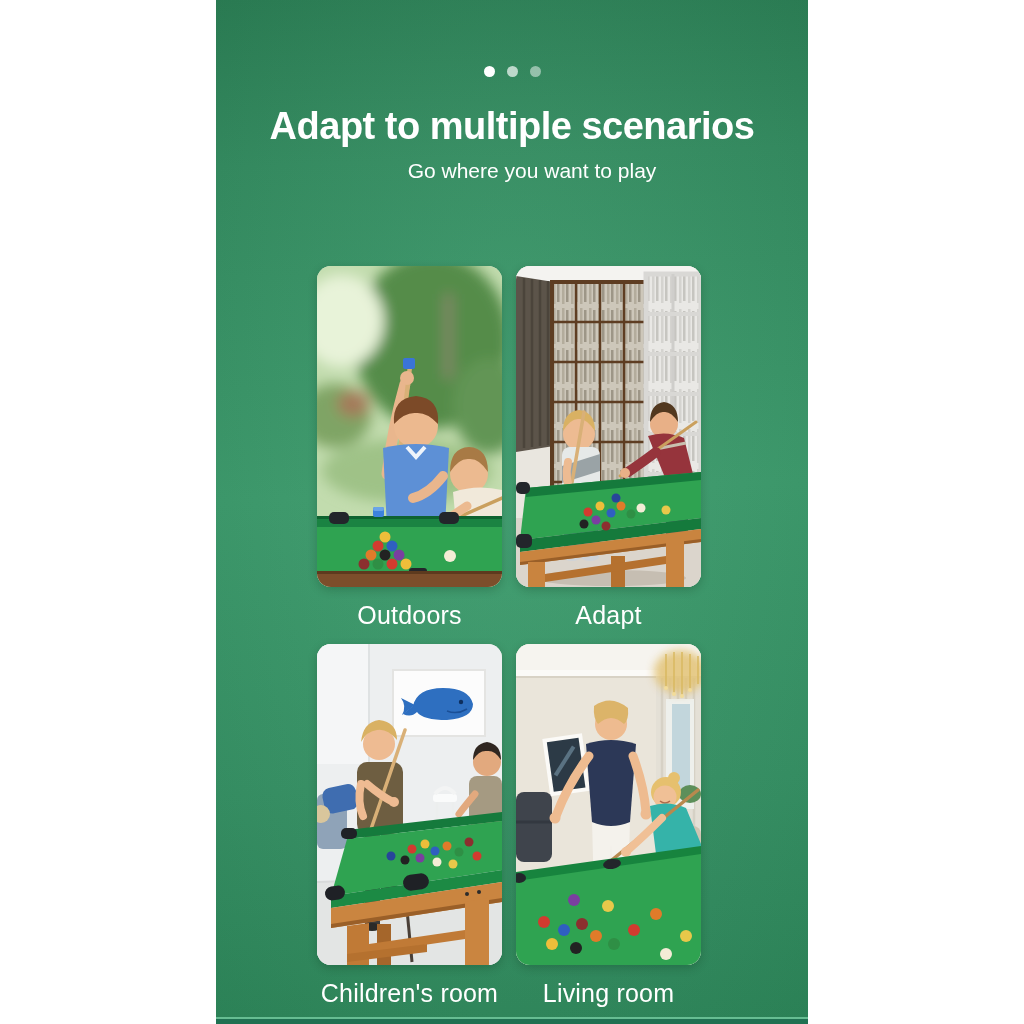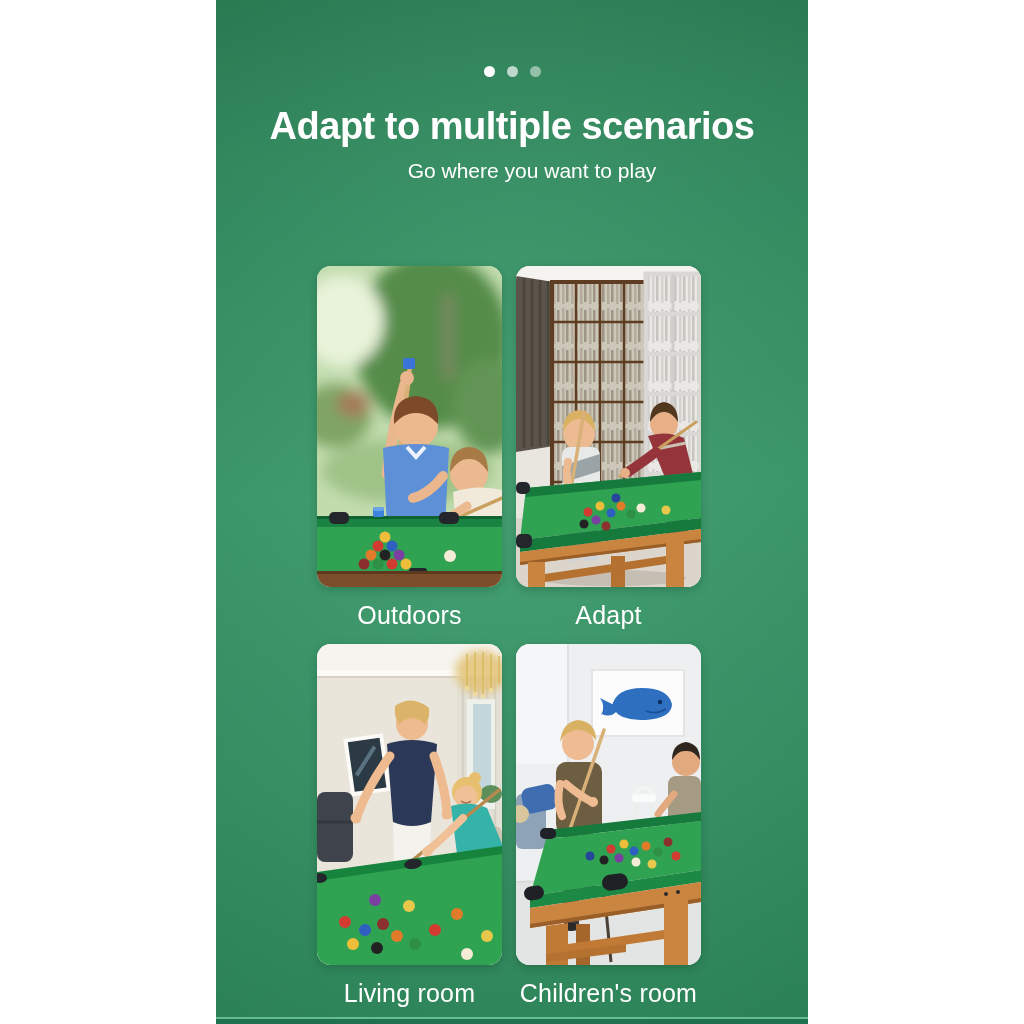--- a/index.html
+++ b/index.html
@@ -196,20 +196,106 @@
               <rect x="12" y="296" width="17" height="25" fill="#c9843f"></rect>
               <rect x="95" y="290" width="14" height="31" fill="#b5712f"></rect>
               <rect x="150" y="274" width="18" height="47" fill="#c9843f"></rect>
               <path d="M29,308 L150,290 L150,298 L29,316 Z" fill="#b5712f"></path>
             </g>
           </svg>
         </div>
         <figcaption class="caption">Adapt</figcaption>
       </figure>
 
+      <figure class="card" aria-label="Kids playing a wooden mini pool table in a children's room with a whale poster">
+        <div class="photo">
+          <svg width="185" height="321" viewBox="0 0 185 321" xmlns="http://www.w3.org/2000/svg">
+            <g>
+              <rect width="185" height="321" fill="#edeff0"></rect>
+              <rect x="0" y="0" width="52" height="120" fill="#f5f6f7"></rect>
+              <path d="M52,0 L52,122" stroke="#dfe2e3" stroke-width="2"></path>
+              <rect x="0" y="238" width="185" height="83" fill="#e3e5e4"></rect>
+              <path d="M0,238 L185,232" stroke="#d8dada" stroke-width="2"></path>
+              <g>
+                <rect x="76" y="26" width="92" height="66" fill="#fcfcfc" stroke="#e4e4e2" stroke-width="2"></rect>
+                <path d="M96,62 Q100,44 126,44 Q152,44 156,60 Q156,74 130,76 Q106,76 100,68 Q94,74 86,70 Q92,65 96,62 Z" fill="#2e6fc0"></path>
+                <path d="M84,54 L98,61 L85,71 Q90,62 84,54 Z" fill="#2e6fc0"></path>
+                <circle cx="144" cy="58" r="2.2" fill="#0e2f5e"></circle>
+                <path d="M130,67 Q140,71 150,65" stroke="#1a4f96" stroke-width="1.5" fill="none"></path>
+              </g>
+              <rect x="0" y="150" width="30" height="55" rx="6" fill="#8fa3b8"></rect>
+              <g transform="rotate(-12 22 154)">
+                  <rect x="6" y="142" width="34" height="26" rx="8" fill="#3f6db0"></rect>
+                </g>
+              <circle cx="4" cy="170" r="9" fill="#d9c69c"></circle>
+              <g>
+                <rect x="116" y="150" width="24" height="8" rx="3" fill="#fafbfb"></rect>
+                <path d="M120,158 L120,176 M136,158 L136,176" stroke="#eceeee" stroke-width="2.5"></path>
+                <path d="M118,150 Q128,138 138,150" stroke="#f3f4f4" stroke-width="4" fill="none"></path>
+              </g>
+            </g>
+            <g>
+              <rect x="48" y="190" width="15" height="90" fill="#3c3b39"></rect>
+              <ellipse cx="55" cy="283" rx="9" ry="4" fill="#2b2a28"></ellipse>
+              <rect x="64" y="190" width="16" height="55" fill="#3c3b39"></rect>
+              <circle cx="62" cy="100" r="16" fill="#eebb92"></circle>
+              <path d="M44,98 Q46,78 62,76 Q80,78 80,96 Q70,84 60,86 Q50,87 44,98 Z" fill="#d9b163"></path>
+              <rect x="40" y="118" width="46" height="72" rx="10" fill="#6e5e41"></rect>
+              <line x1="88" y1="86" x2="53" y2="188" stroke="#d9b077" stroke-width="3.5" stroke-linecap="round"></line>
+              <path d="M50,140 Q64,152 76,158" stroke="#eebb92" stroke-width="8" fill="none" stroke-linecap="round"></path>
+              <circle cx="77" cy="158" r="5" fill="#eebb92"></circle>
+              <path d="M44,140 Q40,158 46,172" stroke="#eebb92" stroke-width="8" fill="none" stroke-linecap="round"></path>
+            </g>
+            <g>
+              <circle cx="170" cy="118" r="14" fill="#e2a97e"></circle>
+              <path d="M156,116 Q156,100 170,98 Q184,100 184,116 Q178,106 170,107 Q162,106 156,116 Z" fill="#2f2620"></path>
+              <rect x="152" y="132" width="33" height="52" rx="8" fill="#a59a82"></rect>
+              <path d="M158,150 Q148,162 142,170" stroke="#e2a97e" stroke-width="7" fill="none" stroke-linecap="round"></path>
+            </g>
+            <g>
+              <line x1="88" y1="245" x2="95" y2="318" stroke="#4a4038" stroke-width="3"></line>
+              <path d="M30,186 L185,168 L185,177 L30,195 Z" fill="#157a3c"></path>
+              <path d="M30,195 L185,177 L185,226 L14,252 Z" fill="#2fa351"></path>
+              <path d="M14,252 L185,226 L185,238 L14,264 Z" fill="#1c8a44"></path>
+              <rect x="24" y="184" width="16" height="11" rx="5" fill="#1f2126"></rect>
+              <g transform="rotate(-8 99 238)">
+                  <rect x="86" y="230" width="26" height="16" rx="8" fill="#1f2126"></rect>
+                </g>
+              <g transform="rotate(-8 18 249)">
+                  <rect x="8" y="242" width="20" height="14" rx="7" fill="#1f2126"></rect>
+                </g>
+              <g>
+                <circle cx="95" cy="205" r="4.5" fill="#d23b2f"></circle>
+                <circle cx="108" cy="200" r="4.5" fill="#eebe3a"></circle>
+                <circle cx="118" cy="207" r="4.5" fill="#2f5fc0"></circle>
+                <circle cx="103" cy="214" r="4.5" fill="#7a3fa0"></circle>
+                <circle cx="130" cy="202" r="4.5" fill="#e07b2a"></circle>
+                <circle cx="142" cy="208" r="4.5" fill="#2f8f45"></circle>
+                <circle cx="152" cy="198" r="4.5" fill="#8c2f2f"></circle>
+                <circle cx="88" cy="216" r="4.5" fill="#222222"></circle>
+                <circle cx="120" cy="218" r="4.5" fill="#f4ecd6"></circle>
+                <circle cx="160" cy="212" r="4.5" fill="#d23b2f"></circle>
+                <circle cx="136" cy="220" r="4.5" fill="#e8c84a"></circle>
+                <circle cx="74" cy="212" r="4.5" fill="#27459a"></circle>
+              </g>
+              <path d="M14,264 L185,238 L185,258 L14,284 Z" fill="#ca8540"></path>
+              <path d="M14,280 L185,254 L185,258 L14,284 Z" fill="#9a5f28"></path>
+              <circle cx="150" cy="250" r="2" fill="#2b2b2b"></circle>
+              <circle cx="162" cy="248" r="2" fill="#2b2b2b"></circle>
+              <path d="M30,282 L52,279 L52,321 L30,321 Z" fill="#c07a36"></path>
+              <rect x="60" y="280" width="14" height="41" fill="#a5662b"></rect>
+              <path d="M148,258 L172,254 L172,321 L148,321 Z" fill="#ca8540"></path>
+              <path d="M52,300 L148,286 L148,295 L52,309 Z" fill="#c07a36"></path>
+              <path d="M30,310 L110,300 L110,308 L30,318 Z" fill="#b5712f"></path>
+            </g>
+          </svg>
+        </div>
+        <figcaption class="caption">Children's room</figcaption>
+      </figure>
+
       <figure class="card" aria-label="Father and daughter playing a mini pool table in a living room">
         <div class="photo">
           <svg width="185" height="321" viewBox="0 0 185 321" xmlns="http://www.w3.org/2000/svg">
             <defs>
               <filter id="p3b" x="-40%" y="-40%" width="180%" height="180%">
                   <feGaussianBlur stdDeviation="4"></feGaussianBlur>
                 </filter>
             </defs>
             <g>
               <rect width="185" height="321" fill="#eae5da"></rect>
@@ -277,104 +363,18 @@
                 <circle cx="140" cy="270" r="6" fill="#e07b2a"></circle>
                 <circle cx="150" cy="310" r="6" fill="#f4ecd6"></circle>
                 <circle cx="170" cy="292" r="6" fill="#e8c84a"></circle>
               </g>
             </g>
           </svg>
         </div>
         <figcaption class="caption">Living room</figcaption>
       </figure>
 
-      <figure class="card" aria-label="Kids playing a wooden mini pool table in a children's room with a whale poster">
-        <div class="photo">
-          <svg width="185" height="321" viewBox="0 0 185 321" xmlns="http://www.w3.org/2000/svg">
-            <g>
-              <rect width="185" height="321" fill="#edeff0"></rect>
-              <rect x="0" y="0" width="52" height="120" fill="#f5f6f7"></rect>
-              <path d="M52,0 L52,122" stroke="#dfe2e3" stroke-width="2"></path>
-              <rect x="0" y="238" width="185" height="83" fill="#e3e5e4"></rect>
-              <path d="M0,238 L185,232" stroke="#d8dada" stroke-width="2"></path>
-              <g>
-                <rect x="76" y="26" width="92" height="66" fill="#fcfcfc" stroke="#e4e4e2" stroke-width="2"></rect>
-                <path d="M96,62 Q100,44 126,44 Q152,44 156,60 Q156,74 130,76 Q106,76 100,68 Q94,74 86,70 Q92,65 96,62 Z" fill="#2e6fc0"></path>
-                <path d="M84,54 L98,61 L85,71 Q90,62 84,54 Z" fill="#2e6fc0"></path>
-                <circle cx="144" cy="58" r="2.2" fill="#0e2f5e"></circle>
-                <path d="M130,67 Q140,71 150,65" stroke="#1a4f96" stroke-width="1.5" fill="none"></path>
-              </g>
-              <rect x="0" y="150" width="30" height="55" rx="6" fill="#8fa3b8"></rect>
-              <g transform="rotate(-12 22 154)">
-                  <rect x="6" y="142" width="34" height="26" rx="8" fill="#3f6db0"></rect>
-                </g>
-              <circle cx="4" cy="170" r="9" fill="#d9c69c"></circle>
-              <g>
-                <rect x="116" y="150" width="24" height="8" rx="3" fill="#fafbfb"></rect>
-                <path d="M120,158 L120,176 M136,158 L136,176" stroke="#eceeee" stroke-width="2.5"></path>
-                <path d="M118,150 Q128,138 138,150" stroke="#f3f4f4" stroke-width="4" fill="none"></path>
-              </g>
-            </g>
-            <g>
-              <rect x="48" y="190" width="15" height="90" fill="#3c3b39"></rect>
-              <ellipse cx="55" cy="283" rx="9" ry="4" fill="#2b2a28"></ellipse>
-              <rect x="64" y="190" width="16" height="55" fill="#3c3b39"></rect>
-              <circle cx="62" cy="100" r="16" fill="#eebb92"></circle>
-              <path d="M44,98 Q46,78 62,76 Q80,78 80,96 Q70,84 60,86 Q50,87 44,98 Z" fill="#d9b163"></path>
-              <rect x="40" y="118" width="46" height="72" rx="10" fill="#6e5e41"></rect>
-              <line x1="88" y1="86" x2="53" y2="188" stroke="#d9b077" stroke-width="3.5" stroke-linecap="round"></line>
-              <path d="M50,140 Q64,152 76,158" stroke="#eebb92" stroke-width="8" fill="none" stroke-linecap="round"></path>
-              <circle cx="77" cy="158" r="5" fill="#eebb92"></circle>
-              <path d="M44,140 Q40,158 46,172" stroke="#eebb92" stroke-width="8" fill="none" stroke-linecap="round"></path>
-            </g>
-            <g>
-              <circle cx="170" cy="118" r="14" fill="#e2a97e"></circle>
-              <path d="M156,116 Q156,100 170,98 Q184,100 184,116 Q178,106 170,107 Q162,106 156,116 Z" fill="#2f2620"></path>
-              <rect x="152" y="132" width="33" height="52" rx="8" fill="#a59a82"></rect>
-              <path d="M158,150 Q148,162 142,170" stroke="#e2a97e" stroke-width="7" fill="none" stroke-linecap="round"></path>
-            </g>
-            <g>
-              <line x1="88" y1="245" x2="95" y2="318" stroke="#4a4038" stroke-width="3"></line>
-              <path d="M30,186 L185,168 L185,177 L30,195 Z" fill="#157a3c"></path>
-              <path d="M30,195 L185,177 L185,226 L14,252 Z" fill="#2fa351"></path>
-              <path d="M14,252 L185,226 L185,238 L14,264 Z" fill="#1c8a44"></path>
-              <rect x="24" y="184" width="16" height="11" rx="5" fill="#1f2126"></rect>
-              <g transform="rotate(-8 99 238)">
-                  <rect x="86" y="230" width="26" height="16" rx="8" fill="#1f2126"></rect>
-                </g>
-              <g transform="rotate(-8 18 249)">
-                  <rect x="8" y="242" width="20" height="14" rx="7" fill="#1f2126"></rect>
-                </g>
-              <g>
-                <circle cx="95" cy="205" r="4.5" fill="#d23b2f"></circle>
-                <circle cx="108" cy="200" r="4.5" fill="#eebe3a"></circle>
-                <circle cx="118" cy="207" r="4.5" fill="#2f5fc0"></circle>
-                <circle cx="103" cy="214" r="4.5" fill="#7a3fa0"></circle>
-                <circle cx="130" cy="202" r="4.5" fill="#e07b2a"></circle>
-                <circle cx="142" cy="208" r="4.5" fill="#2f8f45"></circle>
-                <circle cx="152" cy="198" r="4.5" fill="#8c2f2f"></circle>
-                <circle cx="88" cy="216" r="4.5" fill="#222222"></circle>
-                <circle cx="120" cy="218" r="4.5" fill="#f4ecd6"></circle>
-                <circle cx="160" cy="212" r="4.5" fill="#d23b2f"></circle>
-                <circle cx="136" cy="220" r="4.5" fill="#e8c84a"></circle>
-                <circle cx="74" cy="212" r="4.5" fill="#27459a"></circle>
-              </g>
-              <path d="M14,264 L185,238 L185,258 L14,284 Z" fill="#ca8540"></path>
-              <path d="M14,280 L185,254 L185,258 L14,284 Z" fill="#9a5f28"></path>
-              <circle cx="150" cy="250" r="2" fill="#2b2b2b"></circle>
-              <circle cx="162" cy="248" r="2" fill="#2b2b2b"></circle>
-              <path d="M30,282 L52,279 L52,321 L30,321 Z" fill="#c07a36"></path>
-              <rect x="60" y="280" width="14" height="41" fill="#a5662b"></rect>
-              <path d="M148,258 L172,254 L172,321 L148,321 Z" fill="#ca8540"></path>
-              <path d="M52,300 L148,286 L148,295 L52,309 Z" fill="#c07a36"></path>
-              <path d="M30,310 L110,300 L110,308 L30,318 Z" fill="#b5712f"></path>
-            </g>
-          </svg>
-        </div>
-        <figcaption class="caption">Children's room</figcaption>
-      </figure>
-
     </div>
 
     <div class="bottom-edge-light"></div>
     <div class="bottom-edge-dark"></div>
   </div>
 </div>
 
 </body></html>

